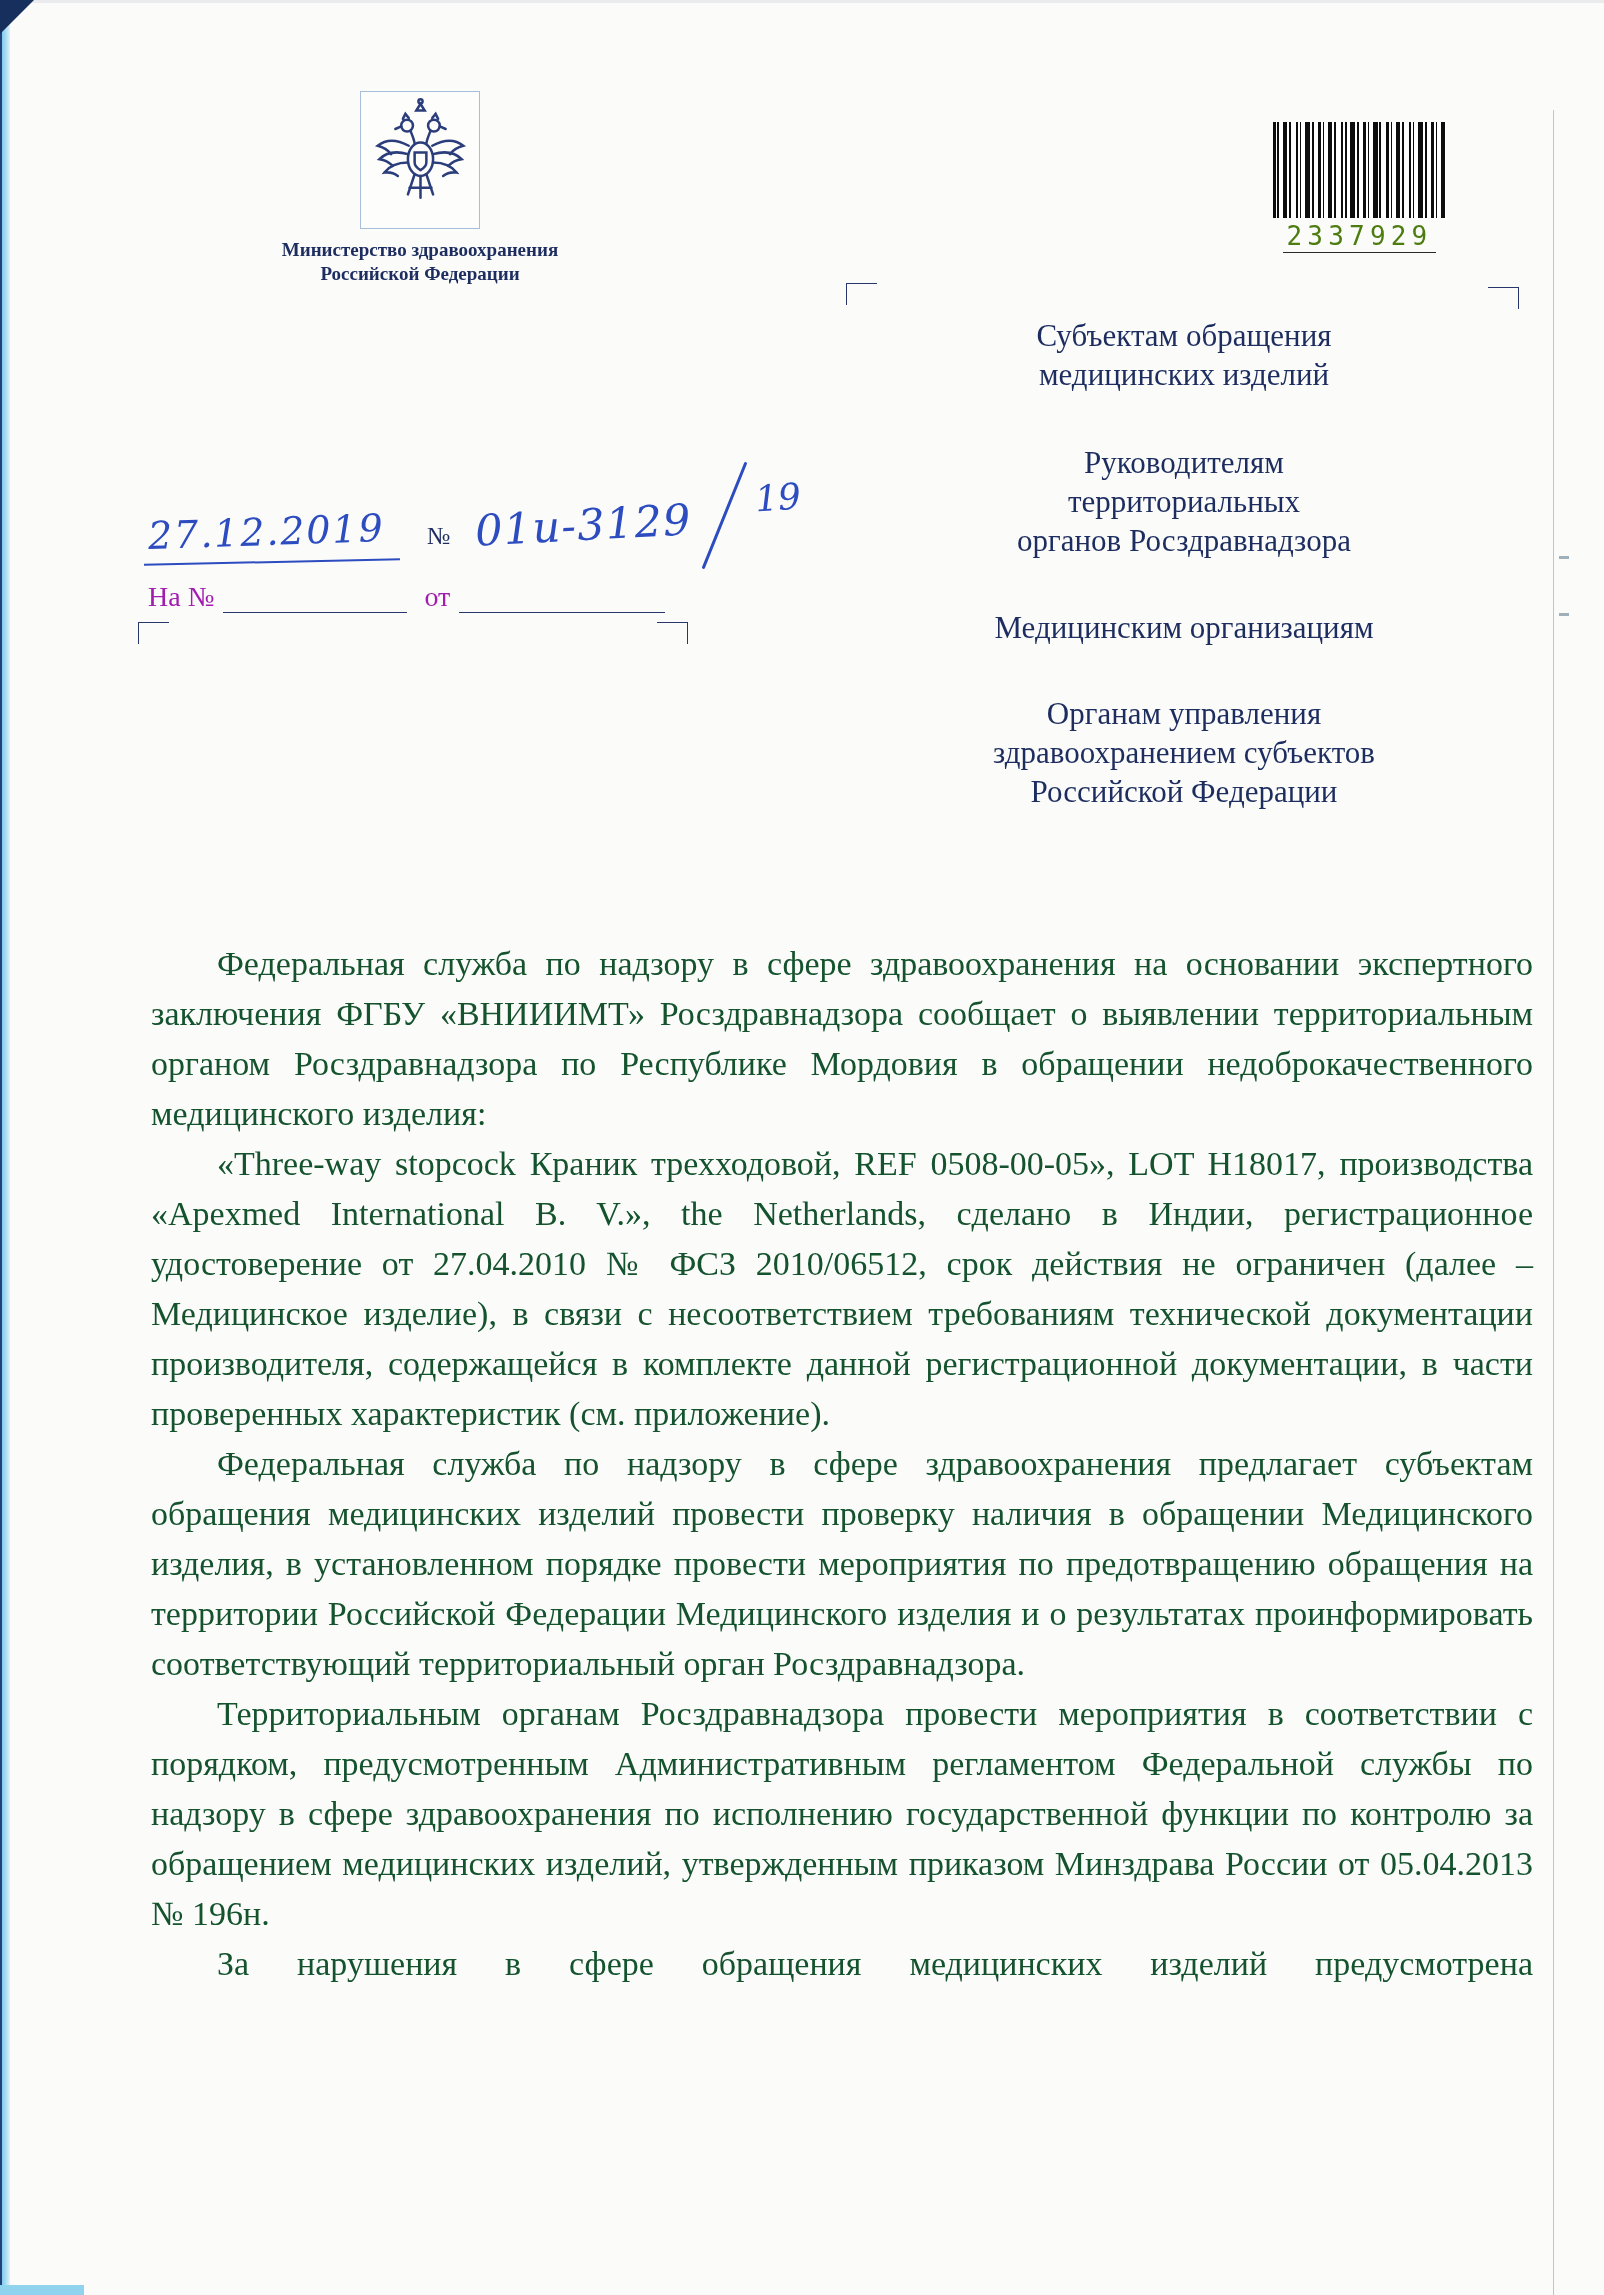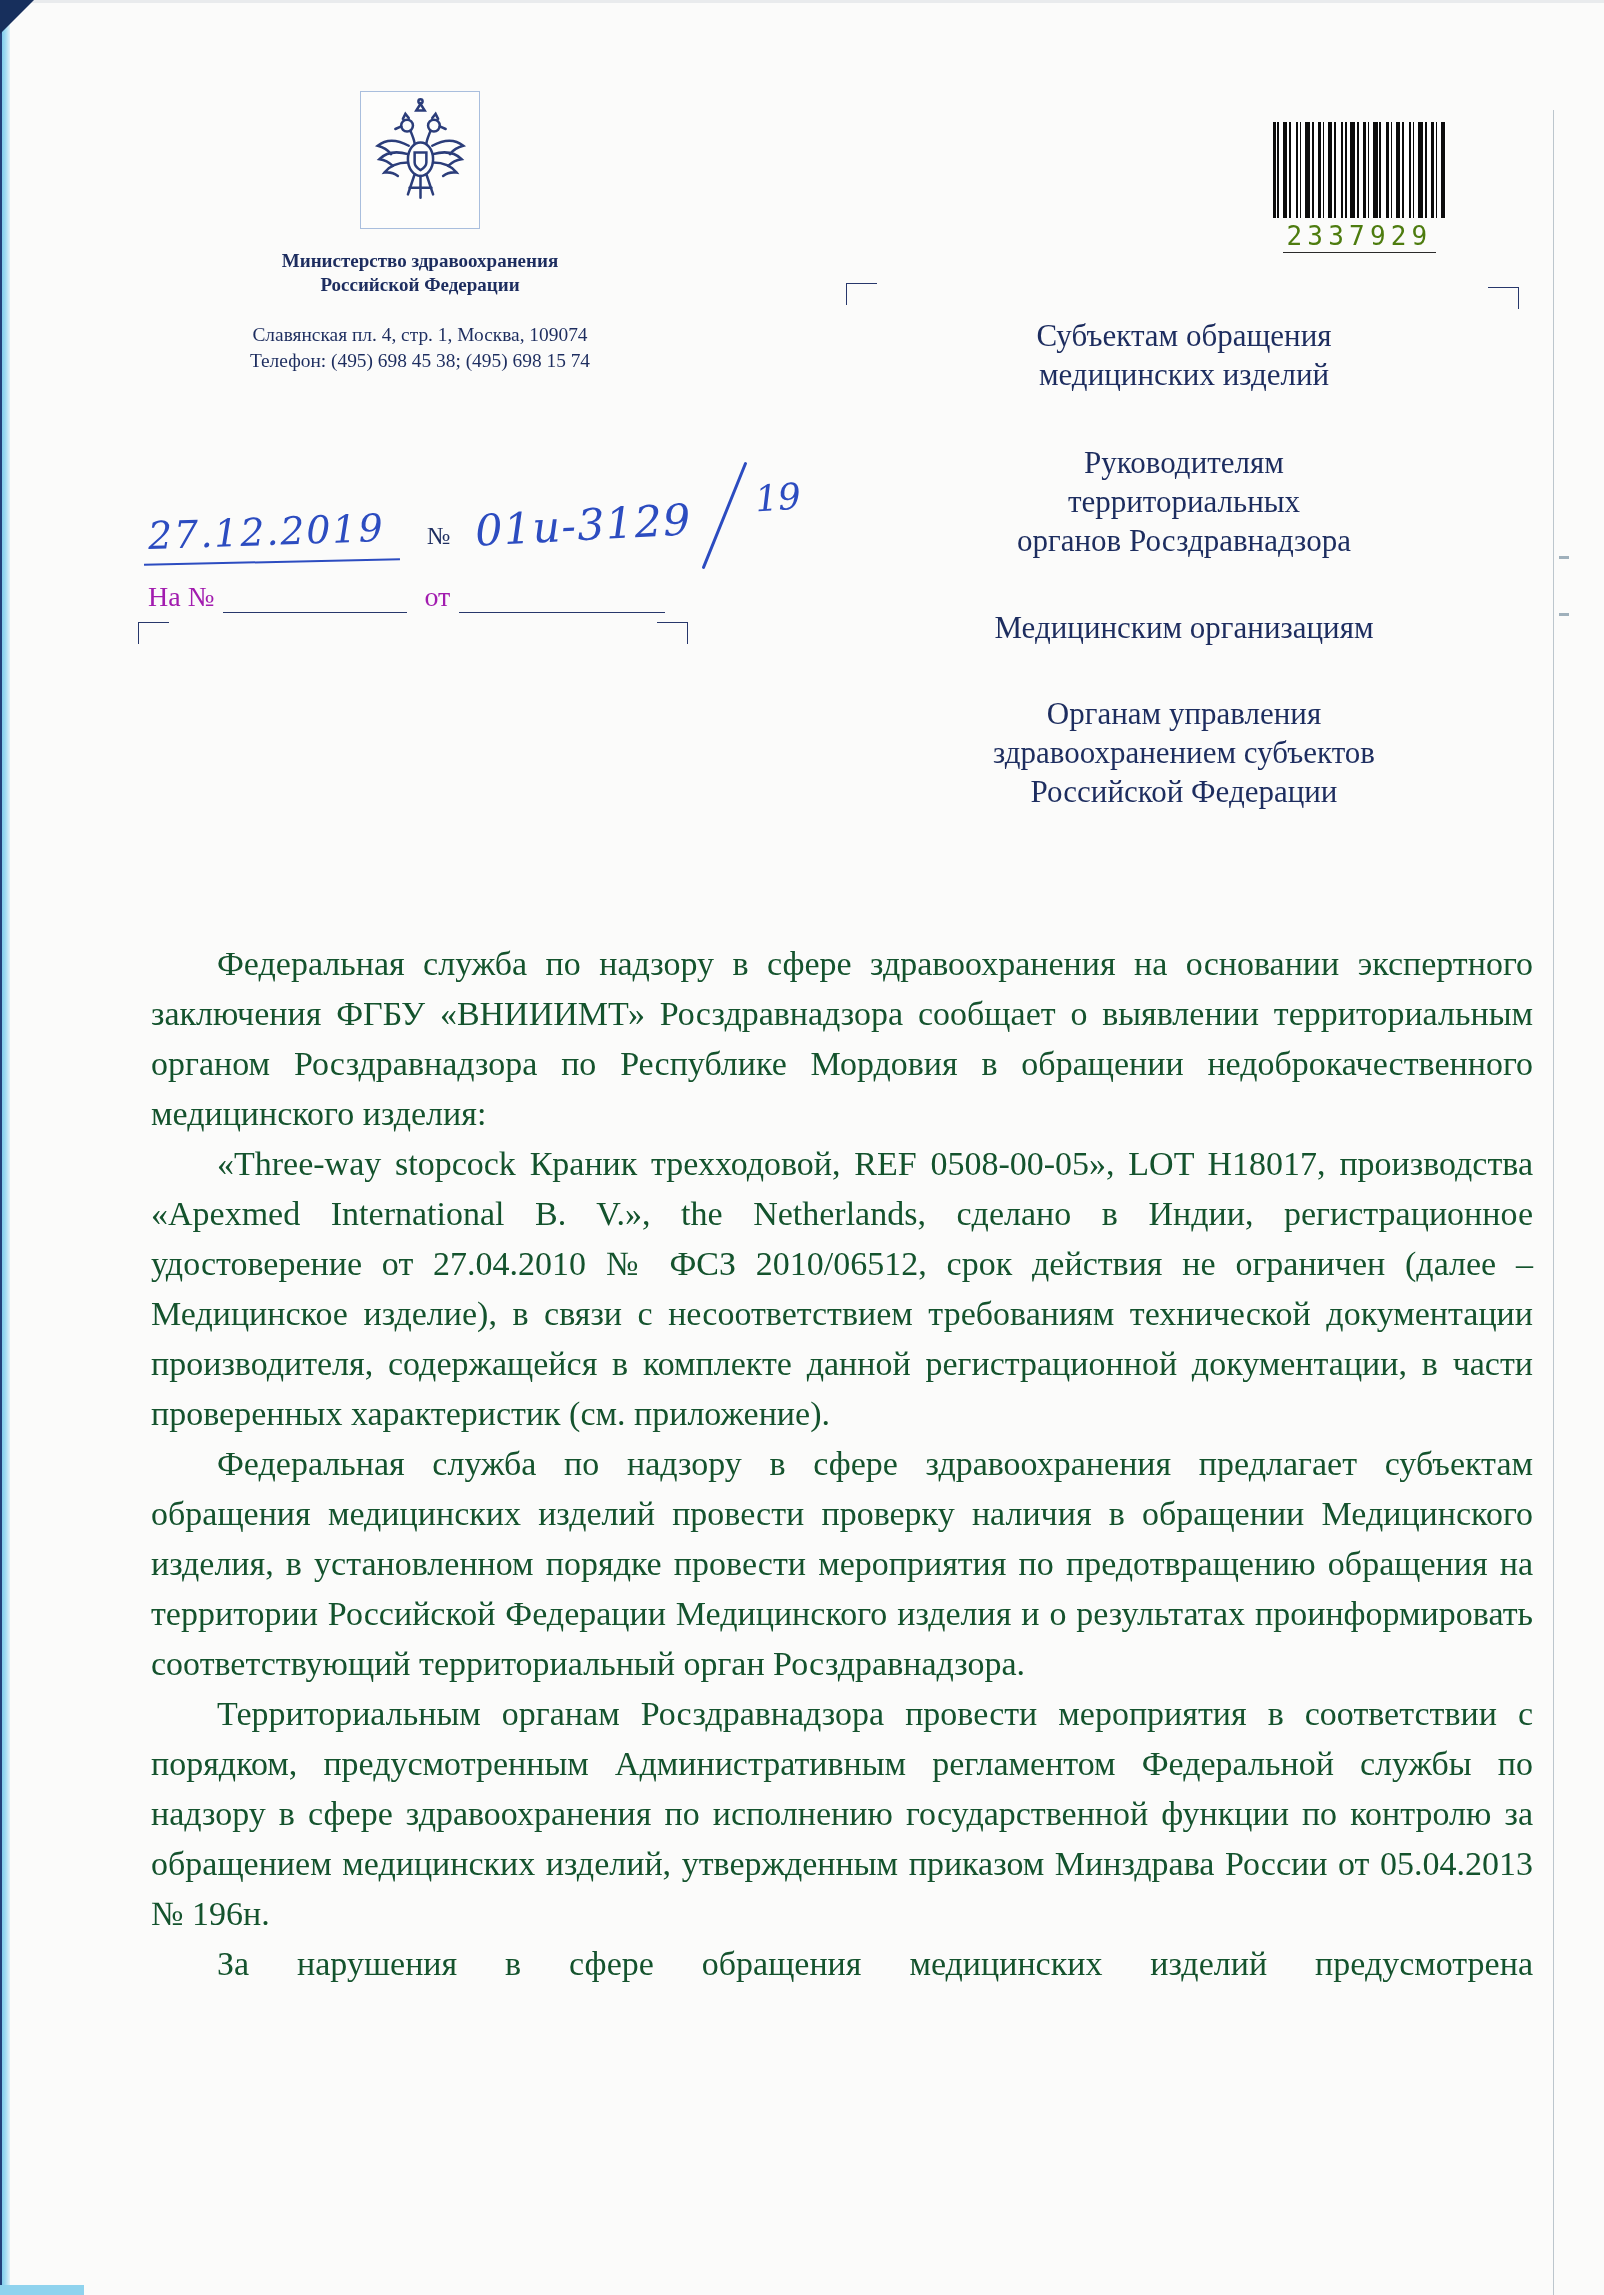--- a/index.html
+++ b/index.html
@@ -16,21 +16,21 @@
                border-top:34px solid #172f5c;border-right:34px solid transparent;}
   .edge-bottom-left{position:absolute;left:0;bottom:0;width:84px;height:10.4px;background:#8fd3ee;}
   .edge-right-line{position:absolute;left:1553px;top:110px;width:1.3px;height:2186px;background:#bcc6cd;}
   .tick{position:absolute;width:10.4px;height:2.6px;background:#9fb0bb;}
 
   
   .letterhead{position:absolute;left:116px;top:91px;width:608px;text-align:center;}
   .emblem{width:118px;height:136px;margin:0 auto;border:1.3px solid #a9bedd;
           display:flex;align-items:center;justify-content:center;background:#fdfdfc;}
   .emblem svg{width:109px;height:126px;}
-  .ministry{margin-top:20px;font-size:19px;font-weight:bold;line-height:24px;}
+  .ministry{margin-top:9px;font-size:19px;font-weight:bold;line-height:24px;}
   .service{margin-top:13px;font-size:24px;font-weight:bold;line-height:32px;letter-spacing:0.6px;}
   .addr{margin-top:24.6px;font-size:19.4px;line-height:26.5px;}
 
   
   .reg-row{position:absolute;left:148px;top:492px;width:751px;height:104px;}
   .hw{font-family:"DejaVu Serif",serif;font-style:italic;color:#2c4cc0;}
   .reg-date{position:absolute;left:0;top:18px;font-size:38px;transform:rotate(-2deg);letter-spacing:1.9px;}
   .reg-date-underline{position:absolute;left:-3.9px;top:69px;width:256px;height:1.9px;background:#2c4cc0;transform:rotate(-1.2deg);}
   .reg-no-sign{position:absolute;left:279px;top:30px;font-size:24.6px;color:#1d2d5f;}
   .reg-number{position:absolute;left:327px;top:7.8px;font-size:43px;transform:rotate(-3deg);letter-spacing:1.3px;}
@@ -116,24 +116,20 @@
           <path d="M80 68 C94 64 106 66 114 74 C106 75 102 78 98 82"></path>
           <path d="M80 78 C92 78 102 82 108 90 C101 89 96 91 92 94"></path>
           <path d="M58 92 L50 116 M65 94 L65 120 M72 92 L80 116"></path>
           <path d="M52 108 L78 108"></path>
           <path d="M58 66 h14 v12 c0 5 -7 9 -7 9 s-7 -4 -7 -9 z"></path>
         </g>
       </svg>
     </div>
     <div class="ministry pre">Министерство здравоохранения
 Российской Федерации</div>
-    <div class="addr">
-      <div>Славянская пл. 4, стр. 1, Москва, 109074</div>
-      <div>Телефон: (495) 698 45 38; (495) 698 15 74</div>
-    </div>
   </div>
 
   <div class="reg-row">
     <span class="reg-date hw">27.12.2019</span>
     <div class="reg-date-underline"></div>
     <span class="reg-no-sign">№</span>
     <span class="reg-number hw">01и-3129</span>
     <div class="reg-slash"></div>
     <span class="reg-19 hw">19</span>
   </div>

